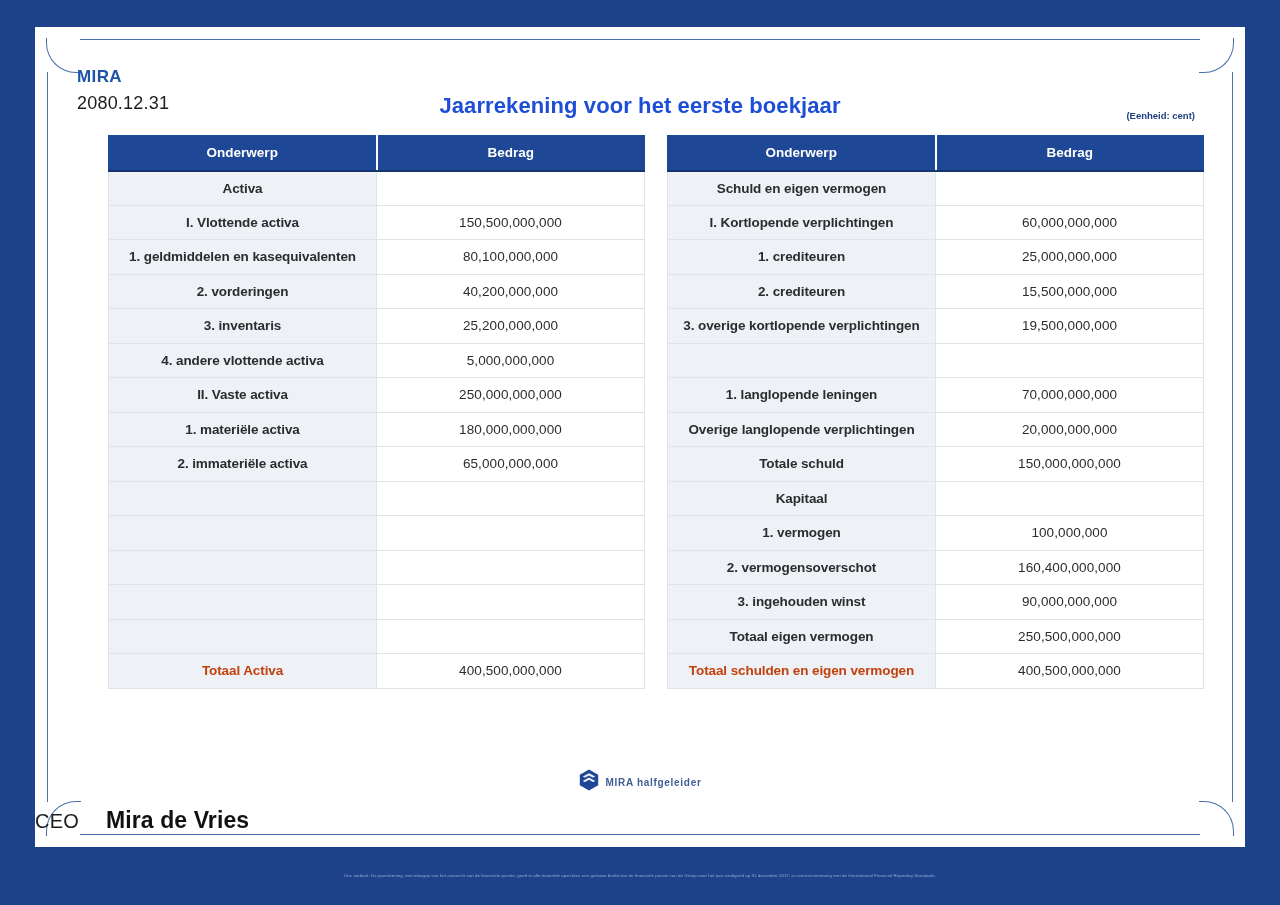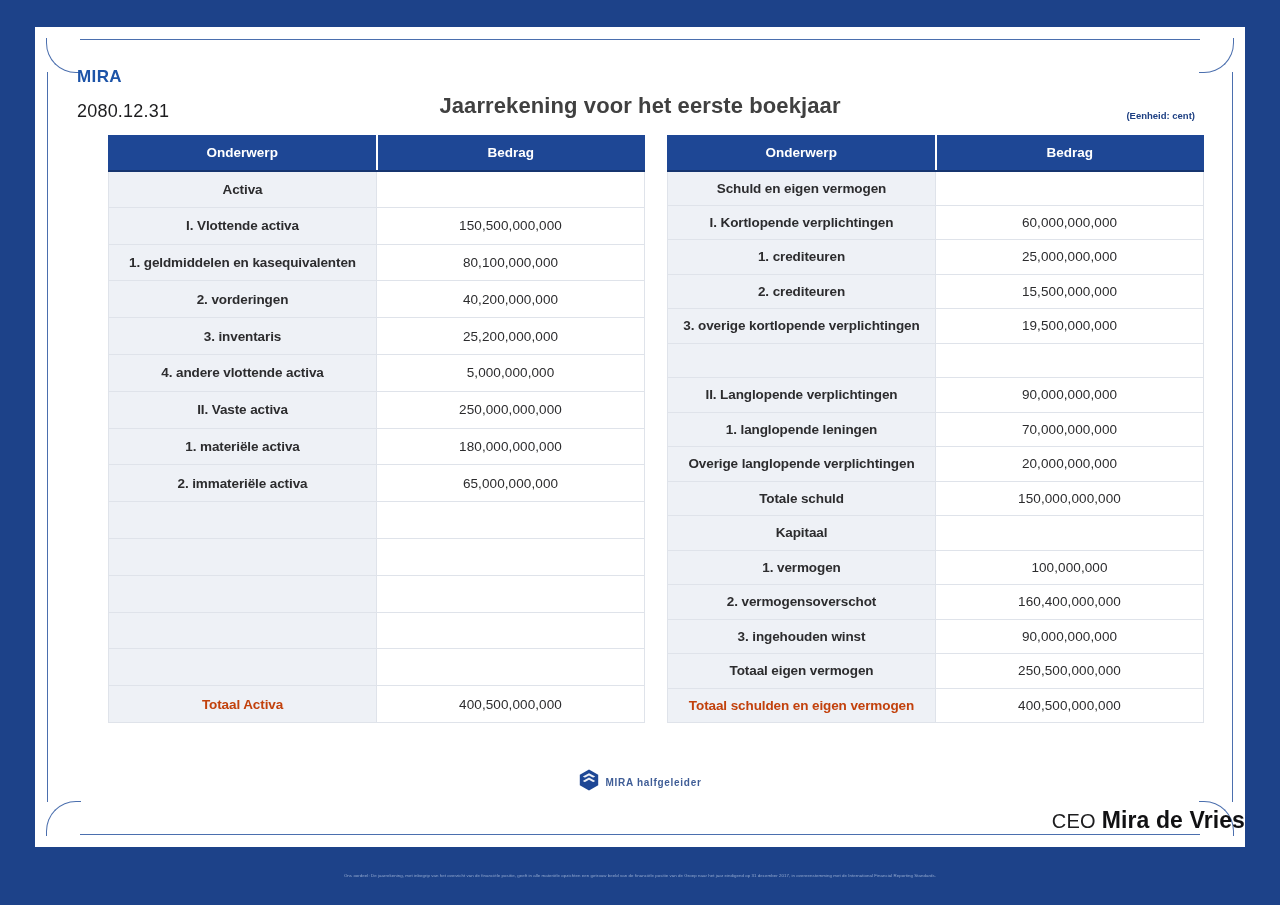--- a/index.html
+++ b/index.html
@@ -72,28 +72,28 @@
   .date-block { position: absolute; left: 0; top: 0; }
   .date-label {
     color: #1d54a8;
     font-size: 17px;
     font-weight: bold;
     letter-spacing: 0.4px;
   }
   .date-value {
     color: #1d1d1f;
     font-size: 18px;
-    margin-top: 14px;
+    margin-top: 6px;
     letter-spacing: 0.2px;
   }
   .doc-title {
     position: absolute;
     left: 0; right: 0; top: 26px;
     text-align: center;
-    color: #404040;
+    color: #1d4ed8;
     font-size: 22px;
     font-weight: bold;
     letter-spacing: 0.1px;
   }
   .unit-note {
     position: absolute;
     right: 8px;
     top: 43px;
     color: #1d3f82;
     font-size: 9.5px;
@@ -168,22 +168,22 @@
   .brand-name {
     color: #3f5d96;
     font-size: 10px;
     font-weight: bold;
     letter-spacing: 0.7px;
   }
   .ceo-line {
     margin-top: 12px;
     display: flex;
     align-items: baseline;
-    justify-content: flex-end;
-    gap: 6px;
+    justify-content: flex-start;
+    gap: 27px;
   }
   .ceo-label {
     color: #1d1d1f;
     font-size: 20px;
     letter-spacing: 0.2px;
   }
   .ceo-name {
     color: #111113;
     font-size: 23px;
     font-weight: bold;
@@ -329,24 +329,20 @@
             <td class="subject">2. crediteuren</td>
             <td class="amount">15,500,000,000</td>
           </tr>
           <tr class="">
             <td class="subject">3. overige kortlopende verplichtingen</td>
             <td class="amount">19,500,000,000</td>
           </tr>
           <tr class="blank-row">
             <td class="subject"></td>
             <td class="amount"></td>
-          </tr>
-          <tr class="">
-            <td class="subject">II. Langlopende verplichtingen</td>
-            <td class="amount">90,000,000,000</td>
           </tr>
           <tr class="">
             <td class="subject">1. langlopende leningen</td>
             <td class="amount">70,000,000,000</td>
           </tr>
           <tr class="">
             <td class="subject">Overige langlopende verplichtingen</td>
             <td class="amount">20,000,000,000</td>
           </tr>
           <tr class="">

